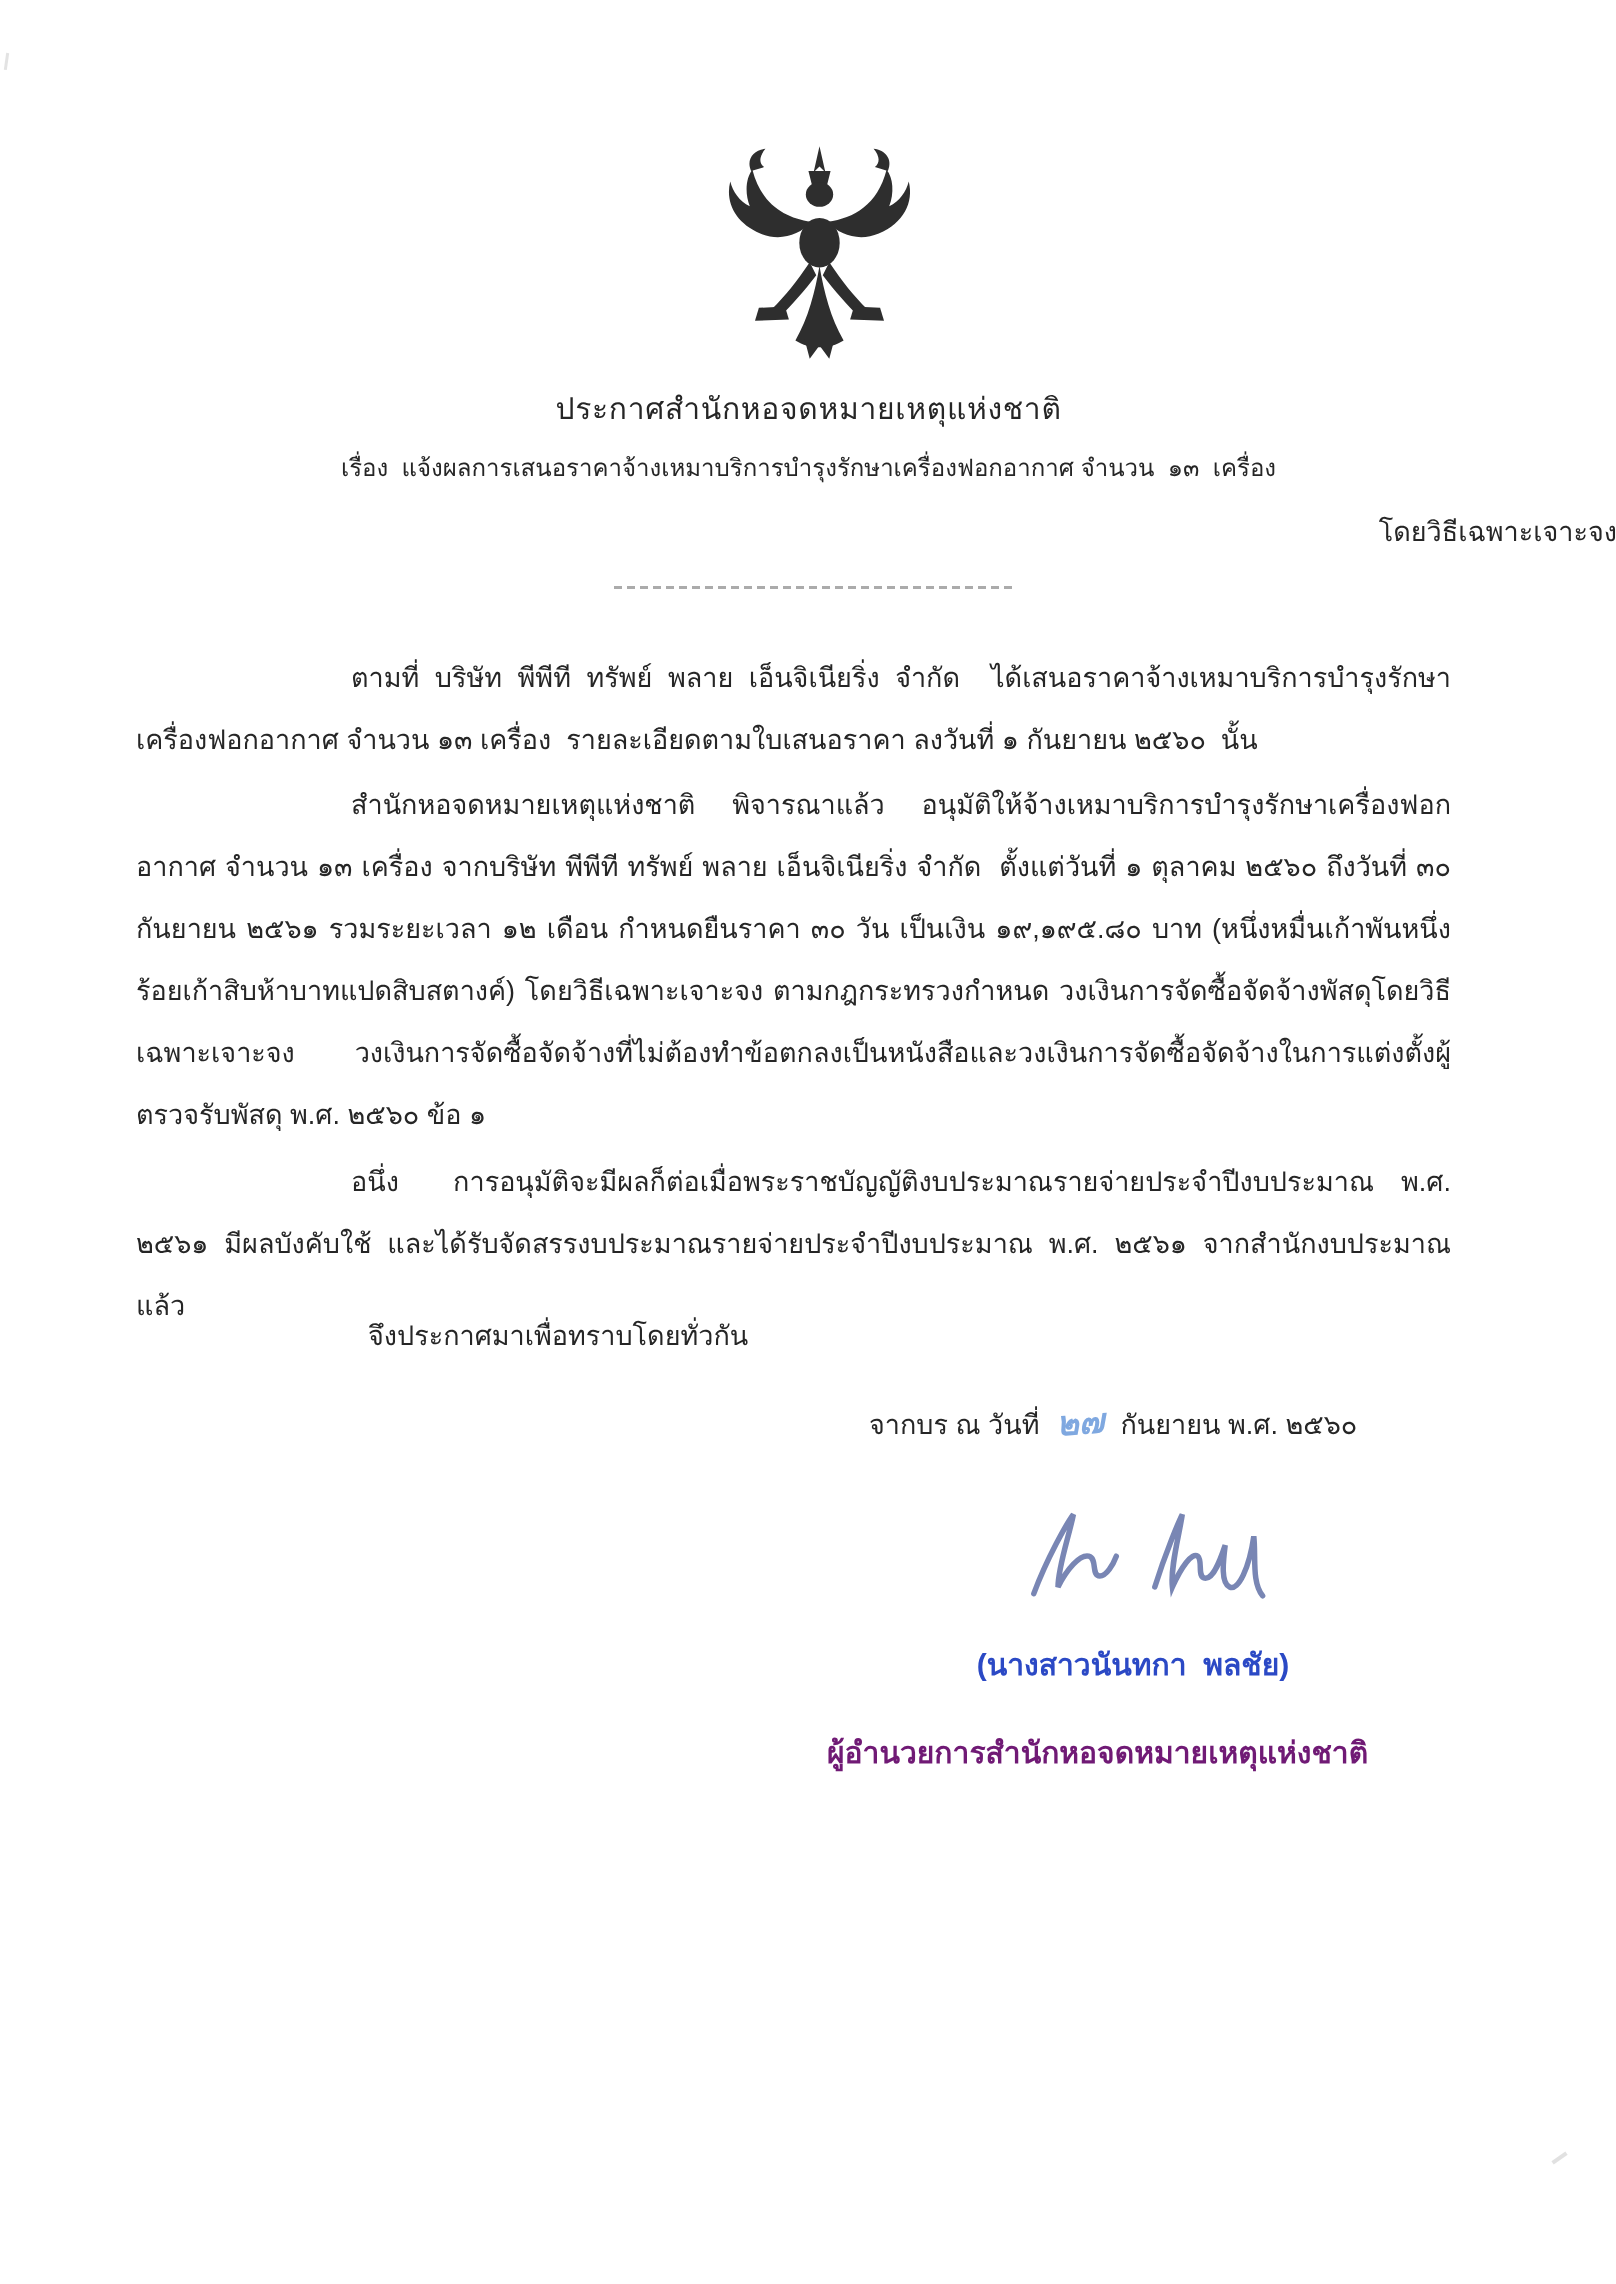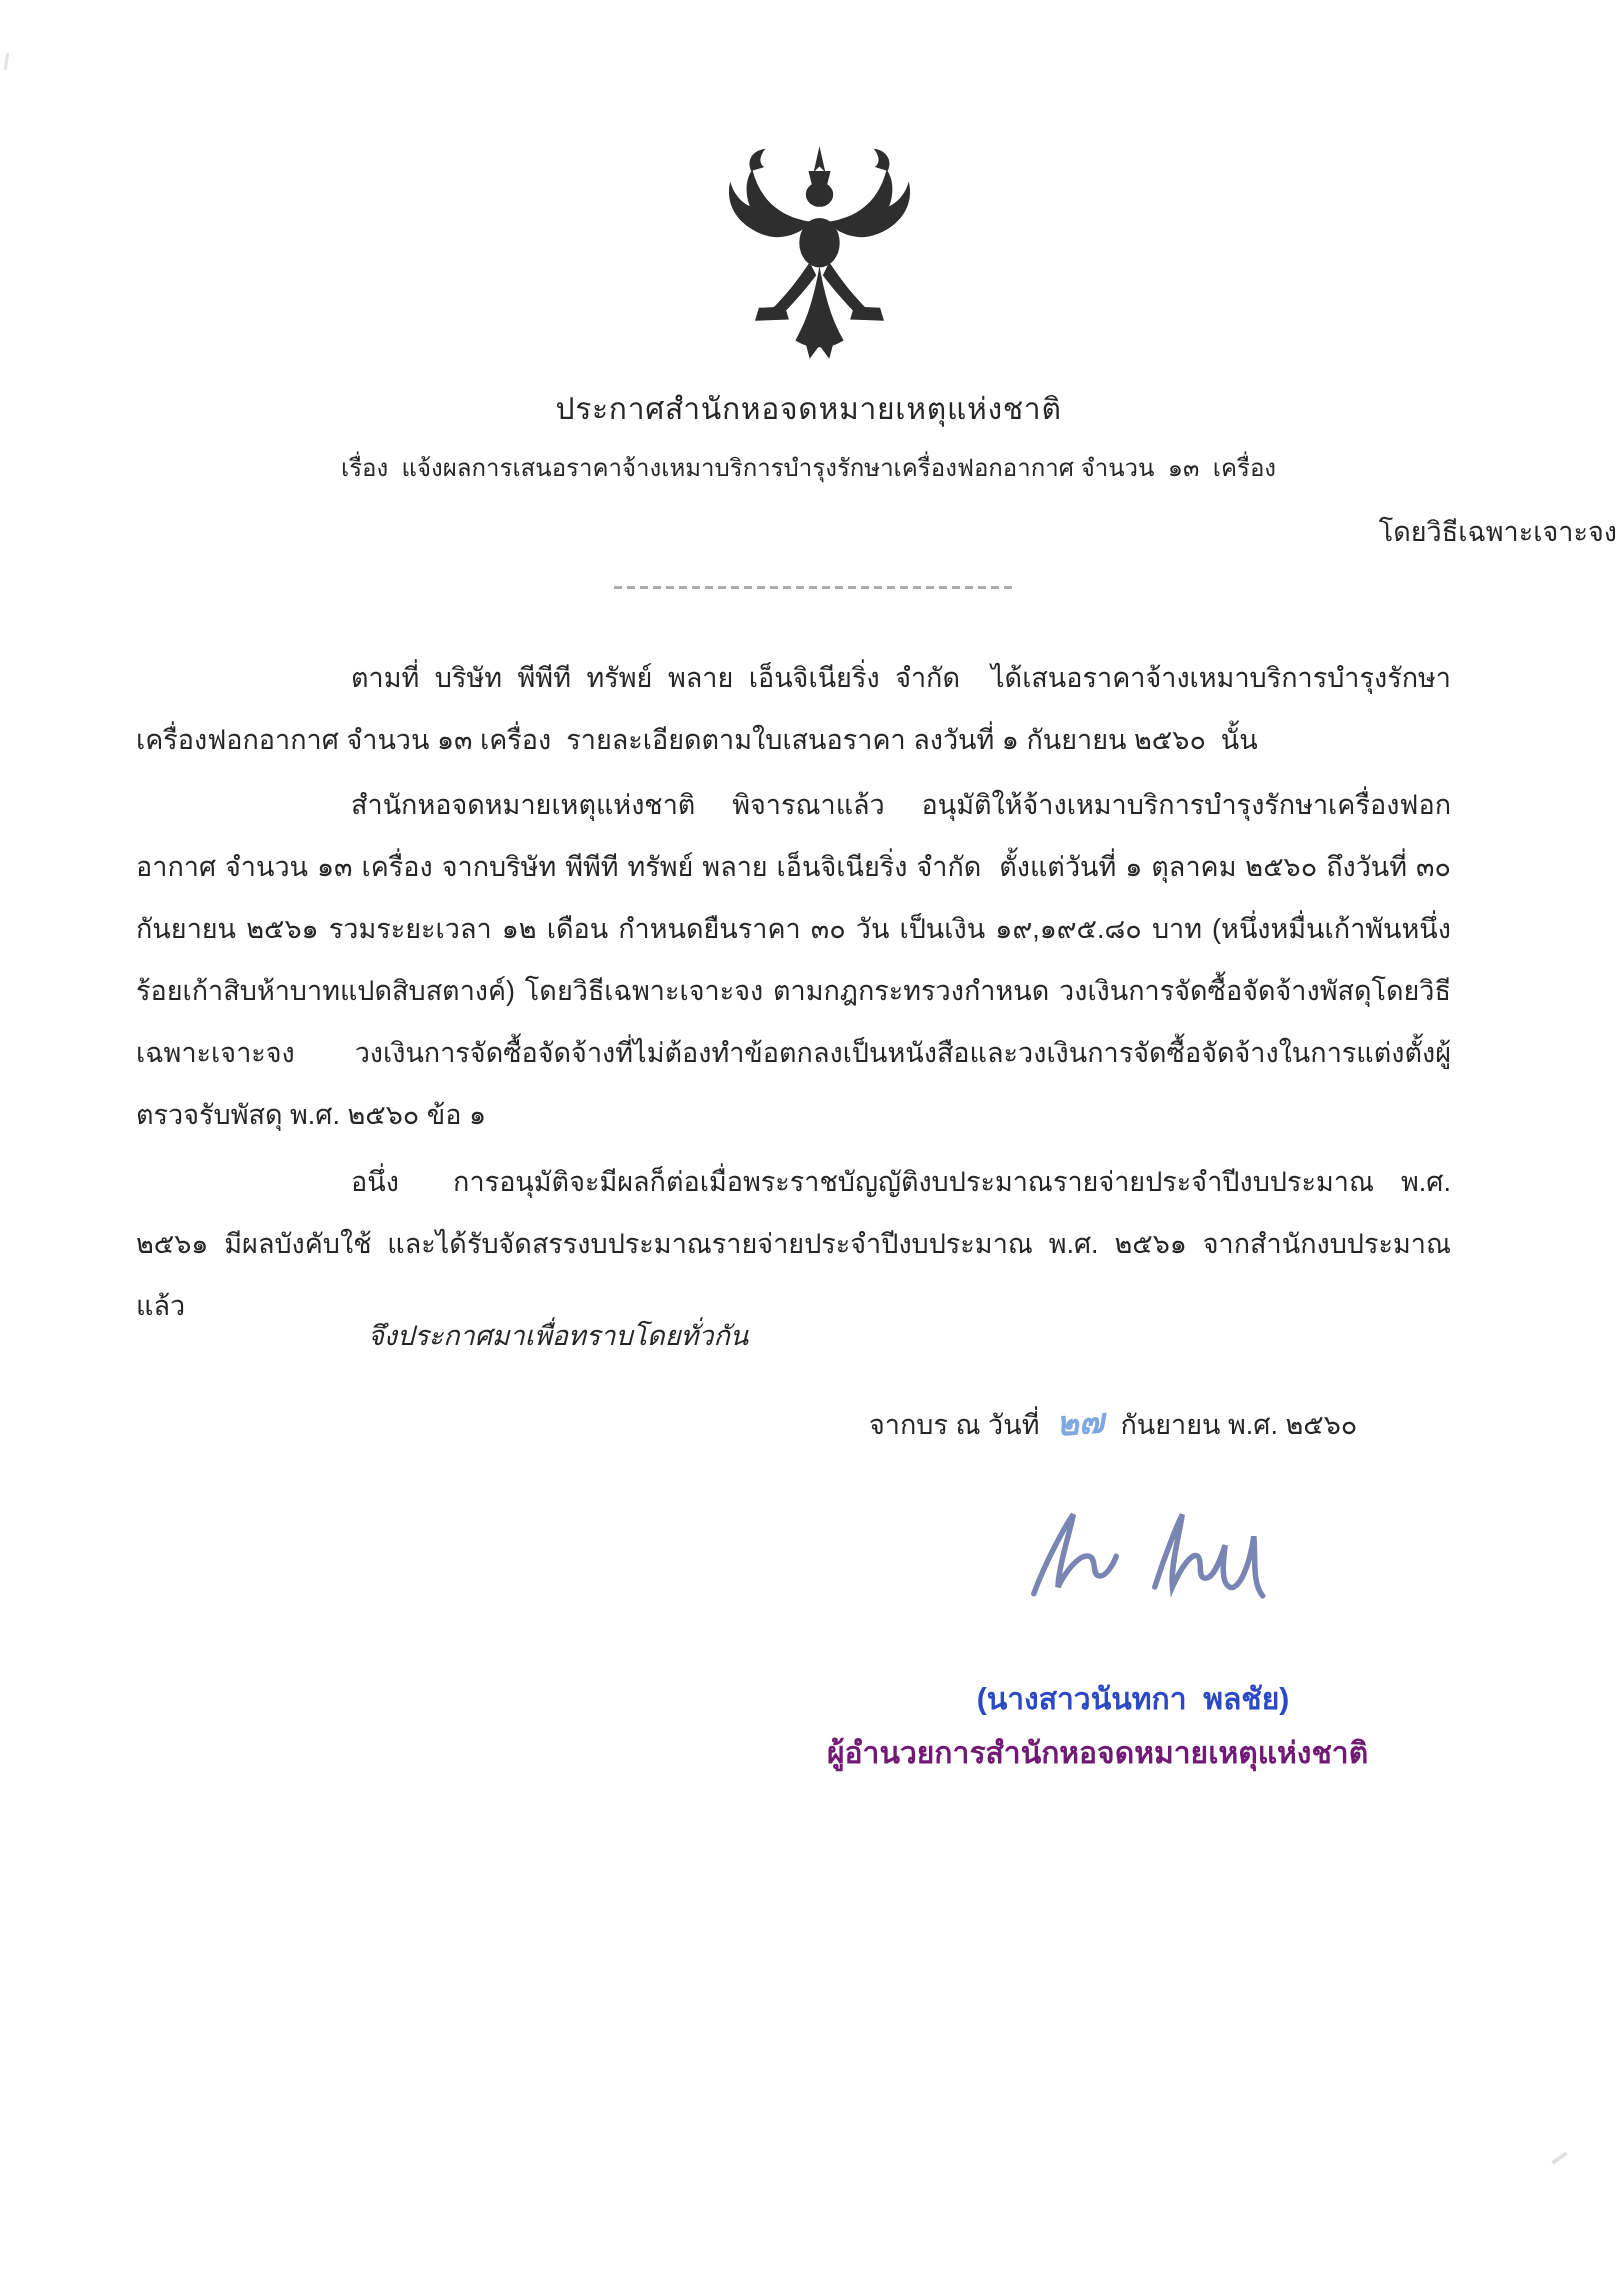--- a/index.html
+++ b/index.html
@@ -34,38 +34,38 @@
   
   .para {
     left: 136px; width: 1315px;
     font-size: 27px; line-height: 62px;
     text-align: justify; text-indent: 215px;
     white-space: pre-wrap;
   }
   .para-1 { top: 620px;  }
   .para-2 { top: 747px; }
   .para-3 { top: 1124px; }
-  .closing-line { left: 368px; top: 1314px; font-size: 27px; white-space: nowrap; font-style: italic; }
+  .closing-line { left: 368px; top: 1314px; font-size: 27px; white-space: nowrap; }
 
   
   .date-line { left: 869px; top: 1395px; font-size: 27px; white-space: nowrap; }
   .date-line .day {
     color: #7fa8e0;
     font-size: 34px;
     font-style: italic;
     font-weight: 700;
     display: inline-block;
     transform: rotate(-4deg);
     margin: 0 9px;
   }
 
   
   .signature-script { left: 1003px; top: 1491px; width: 286px; height: 137px; }
   .signature-script svg { width: 100%; height: 100%; }
-  .signer-name  { left: 879px; top: 1675px; width: 508px; text-align: center;
+  .signer-name  { left: 879px; top: 1641px; width: 508px; text-align: center;
                   color: #2b49c5; font-size: 30px; font-weight: 700; white-space: pre-wrap; }
   .signer-title { left: 827px; top: 1729px; width: 612px; text-align: left;
                   color: #701a75; font-size: 30px; font-weight: 700; white-space: nowrap; }
 
   
   .artifact-tl { left: 5.2px; top: 53px; width: 3.3px; height: 17px;
                  background: #9a9a9a; opacity: 0.28; transform: rotate(8deg); }
   .artifact-br { left: 1551px; top: 2156px; width: 17px; height: 3.9px;
                  background: #9a9a9a; opacity: 0.30; transform: rotate(-35deg); }
 </style>

